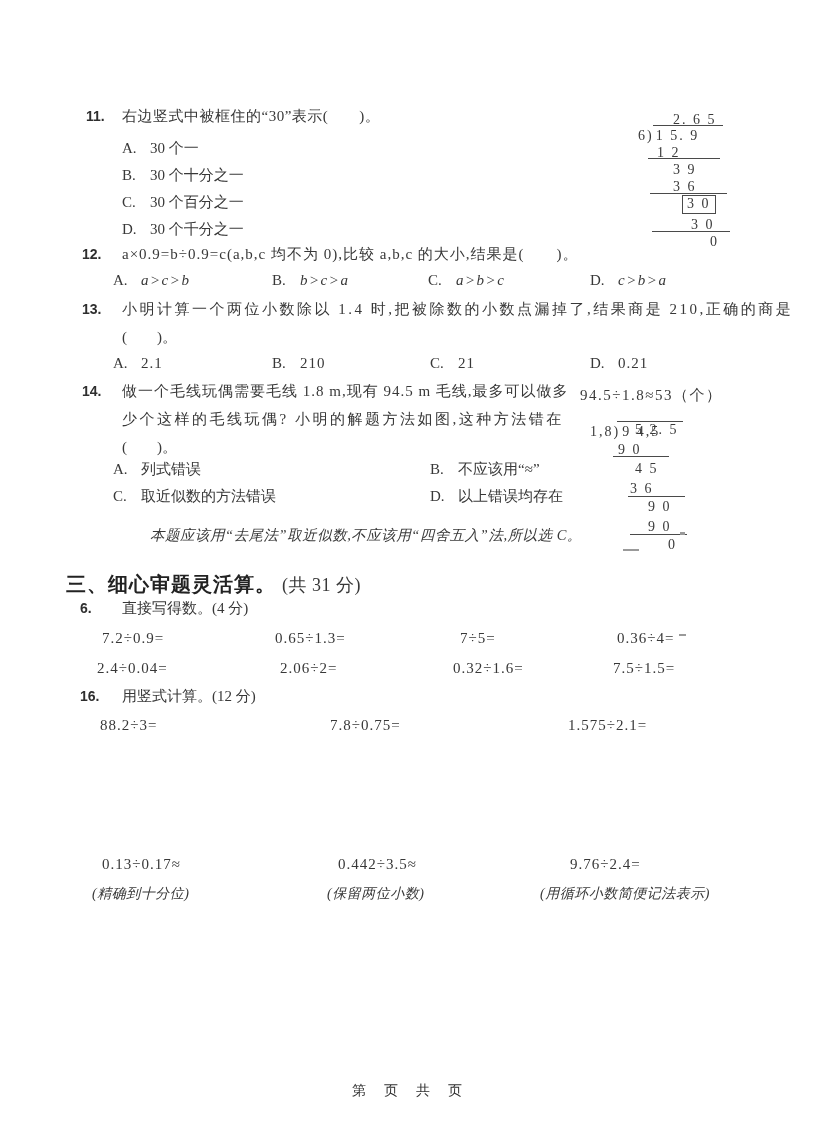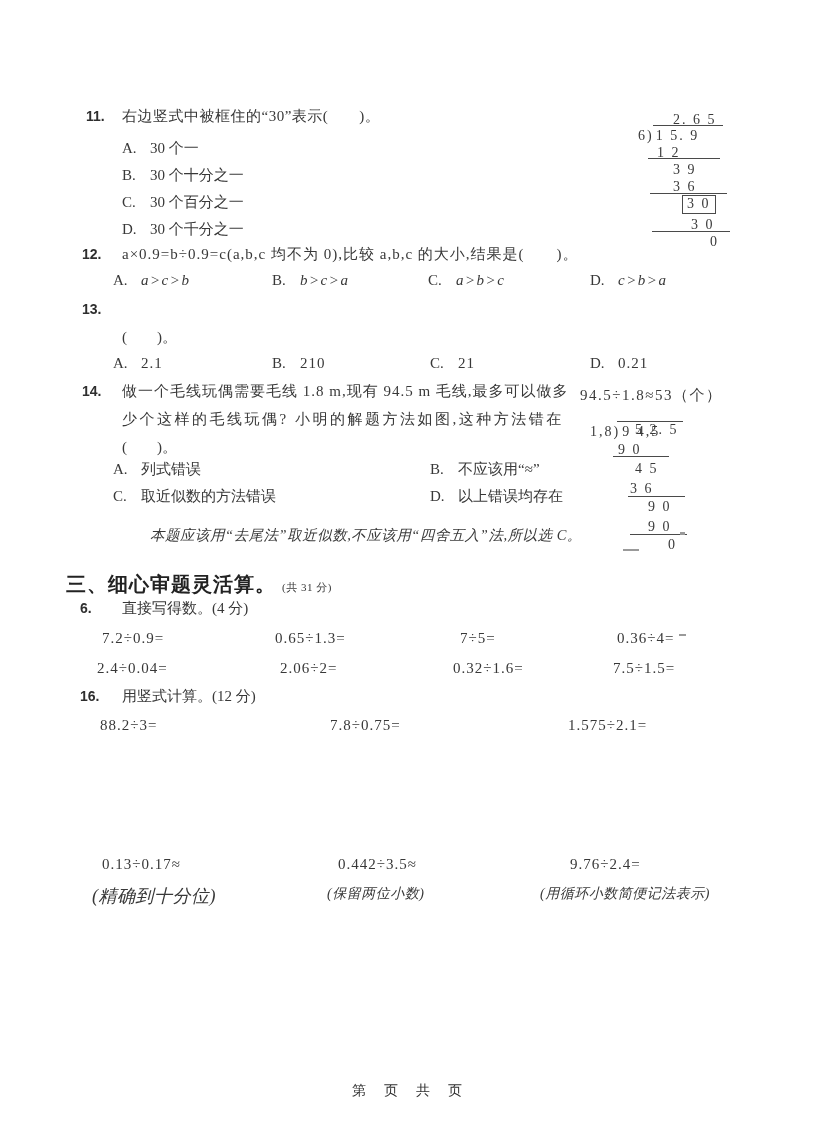--- a/index.html
+++ b/index.html
@@ -11,21 +11,21 @@
   .qnum{font-family:"Liberation Sans","DejaVu Sans",sans-serif;font-weight:bold;font-size:14px;color:#2e2e2e;}
   .stem{letter-spacing:0.5px;}
   .sp1{letter-spacing:1px;}
   .sp25{letter-spacing:2.5px;}
   .optlabel{display:inline-block;min-width:17px;}
   .opttext{margin-left:11px;}
   .ital{font-style:italic;letter-spacing:1.5px;}
   .eq{letter-spacing:1px;}
   .kai{font-style:italic;letter-spacing:0.5px;}
   .heading{font-weight:bold;font-size:20px;color:#222;letter-spacing:1px;}
-  .score{font-weight:normal;font-size:11px;color:#383838;letter-spacing:0.5px;margin-left:6px;}
+  .score{font-weight:normal;font-size:18px;color:#383838;letter-spacing:0.5px;margin-left:6px;}
   .division{position:absolute;font-size:14px;color:#3a3a3a;}
   .division .row{position:absolute;white-space:pre;letter-spacing:2px;}
   .division .hline{position:absolute;border-top:1.4px solid #4a4a4a;height:0;}
   .boxed{border:1.2px solid #4a4a4a;padding:0px 4px 1px 4px;letter-spacing:2px;white-space:pre;}
   .artifact{position:absolute;background:#9a9a9a;}
   .footer{font-size:14px;color:#2f2f2f;letter-spacing:2px;}
 </style>
 </head>
 <body>
 
@@ -70,20 +70,21 @@
     <span class="optlabel">B.</span><span class="opttext ital">b&gt;c&gt;a</span>
   </div>
   <div class="abs" style="left:428px;top:272px;">
     <span class="optlabel">C.</span><span class="opttext ital">a&gt;b&gt;c</span>
   </div>
   <div class="abs" style="left:590px;top:272px;">
     <span class="optlabel">D.</span><span class="opttext ital">c&gt;b&gt;a</span>
   </div>
 
   <div class="abs qnum" style="left:82px;top:301px;">13.</div>
+  <div class="abs sp25" style="left:122px;top:301px;">小明计算一个两位小数除以 1.4 时,把被除数的小数点漏掉了,结果商是 210,正确的商是</div>
   <div class="abs" style="left:122px;top:329px;">(　　)。</div>
   <div class="abs" style="left:113px;top:355px;">
     <span class="optlabel">A.</span><span class="opttext eq">2.1</span>
   </div>
   <div class="abs" style="left:272px;top:355px;">
     <span class="optlabel">B.</span><span class="opttext eq">210</span>
   </div>
   <div class="abs" style="left:430px;top:355px;">
     <span class="optlabel">C.</span><span class="opttext eq">21</span>
   </div>
@@ -141,21 +142,21 @@
   <div class="abs eq" style="left:613px;top:660px;">7.5÷1.5=</div>
 
   <div class="abs qnum" style="left:80px;top:688px;">16.</div>
   <div class="abs" style="left:122px;top:688px;">用竖式计算。(12 分)</div>
   <div class="abs eq" style="left:100px;top:717px;">88.2÷3=</div>
   <div class="abs eq" style="left:330px;top:717px;">7.8÷0.75=</div>
   <div class="abs eq" style="left:568px;top:717px;">1.575÷2.1=</div>
   <div class="abs eq" style="left:102px;top:856px;">0.13÷0.17≈</div>
   <div class="abs eq" style="left:338px;top:856px;">0.442÷3.5≈</div>
   <div class="abs eq" style="left:570px;top:856px;">9.76÷2.4=</div>
-  <div class="abs kai" style="left:92px;top:886px;font-size:18px;">(精确到十分位)</div>
+  <div class="abs kai" style="left:92px;top:886px;font-size:14px;">(精确到十分位)</div>
   <div class="abs kai" style="left:327px;top:886px;font-size:14px;">(保留两位小数)</div>
   <div class="abs kai" style="left:540px;top:886px;font-size:14px;">(用循环小数简便记法表示)</div>
 
   <div class="artifact" style="left:623px;top:549px;width:16px;height:2px;"></div>
   <div class="artifact" style="left:680px;top:532px;width:5px;height:3px;"></div>
   <div class="artifact" style="left:679px;top:634px;width:7px;height:2px;"></div>
 
   <div class="abs footer" style="left:50%;top:1083px;transform:translateX(-50%);">第　页　共　页</div>
 
 </div>

